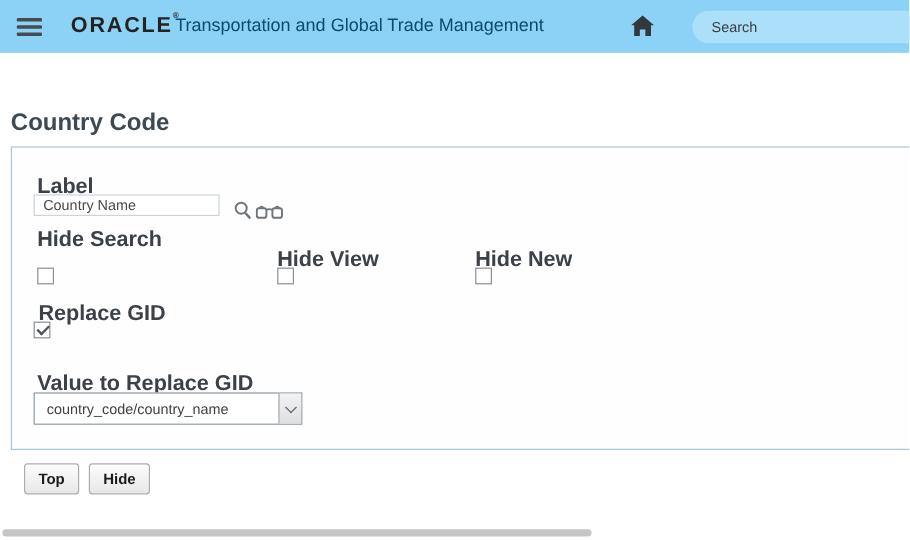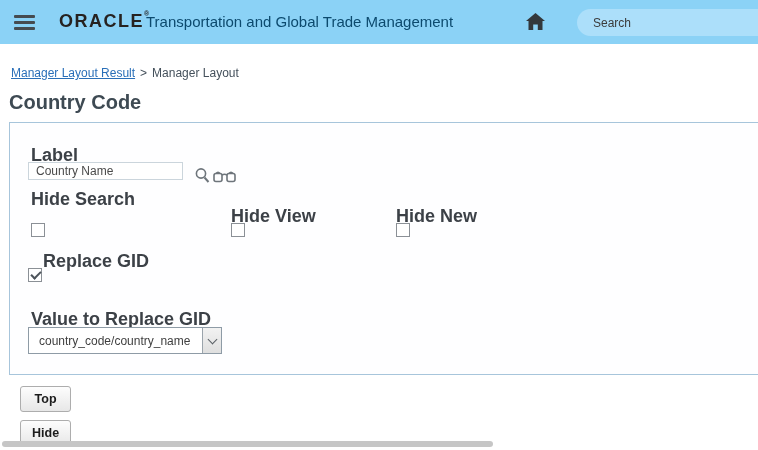--- a/index.html
+++ b/index.html
@@ -56,35 +56,35 @@
     border:1px solid #8B9096; background:#fff; cursor:pointer;
   }
   .checkbox.checked::after {
     content:""; position:absolute; left:2px; top:2px; width:8px; height:4px;
     border-left:2px solid #4D545B; border-bottom:2px solid #4D545B;
     transform:rotate(-45deg);
   }
 
   
   .select {
-    position:absolute; left:18px; top:204px; width:194px; height:27px;
+    position:absolute; left:18px; top:204px; width:224px; height:27px;
     border:1px solid #8E9BA6; background:#fff; cursor:pointer; display:flex; align-items:center;
   }
   .select-value { flex:1; font-size:12px; color:#3F3F3F; padding-left:10px; white-space:nowrap; overflow:hidden; }
   .select-arrow {
     width:19px; height:100%; background:linear-gradient(#F2F2F2,#DFDFDF);
     border-left:1px solid #9BA4AC; display:flex; align-items:center; justify-content:center;
   }
   .select-arrow::after {
     content:""; width:6px; height:6px; border-right:1px solid #5B6166;
     border-bottom:1px solid #5B6166; transform:rotate(45deg); margin-top:-3px;
   }
 
   
-  .button-row { position:absolute; left:20px; top:386px; display:flex; gap:8px;flex-direction:column; }
+  .button-row { position:absolute; left:20px; top:386px; display:flex; gap:8px; }
   .btn {
     font-family:"Liberation Sans", sans-serif;
     font-size:12.5px; font-weight:bold; color:#1C1C1C;
     background:linear-gradient(#FDFDFD,#E7E7E7);
     border:1px solid #ADADAD; border-radius:3px;
     padding:5px 11px; cursor:pointer;
   }
 
   
   .hscroll-thumb {
@@ -104,23 +104,20 @@
         <span></span>
     </div>
     <div class="brand"><span>ORACLE</span><span class="brand-mark">®</span></div>
     <div class="app-title">Transportation and Global Trade Management</div>
     <svg class="home-icon" viewBox="0 0 21 20">
       <path d="M10.5 1 L20 9 L17.5 9 L17.5 18 L12.8 18 L12.8 12.5 L8.2 12.5 L8.2 18 L3.5 18 L3.5 9 L1 9 Z" fill="#33383C"></path>
     </svg>
     <input class="search-pill" placeholder="Search" style="">
   </div>
 
-  <div class="breadcrumb">
-    <a>Manager Layout Result</a><span class="crumb-sep">&gt;</span><span>Manager Layout</span>
-  </div>
 
   <div class="page-title">Country Code</div>
 
   <div class="panel">
 
     <div class="field-label" style="left:21px; top:22px;">Label</div>
     <input class="text-input" value="Country Name" style="">
     <svg class="inline-icon" style="left:184px; top:44px;" width="17" height="17" viewBox="0 0 17 17">
       <circle cx="7" cy="6.5" r="4.6" fill="none" stroke="#6E757B" stroke-width="1.6"></circle>
       <line x1="10.5" y1="10.5" x2="14.5" y2="15" stroke="#6E757B" stroke-width="2"></line>
@@ -134,21 +131,21 @@
 
     <div class="field-label" style="left:21px; top:66px;">Hide Search</div>
     <div class="checkbox" style="left:21px; top:100px;"></div>
 
     <div class="field-label" style="left:221px; top:83px;">Hide View</div>
     <div class="checkbox" style="left:221px; top:100px;"></div>
 
     <div class="field-label" style="left:386px; top:83px;">Hide New</div>
     <div class="checkbox" style="left:386px; top:100px;"></div>
 
-    <div class="field-label" style="left:33px; top:128px;text-align:center;">Replace GID</div>
+    <div class="field-label" style="left:22px; top:128px;text-align:center;">Replace GID</div>
     <div class="checkbox checked" style="left:18px; top:145px;"></div>
 
     <div class="field-label" style="left:21px; top:186px;">Value to Replace GID</div>
     <div class="select">
       <div class="select-value">country_code/country_name</div>
       <div class="select-arrow"></div>
     </div>
   </div>
 
   <div class="button-row">

